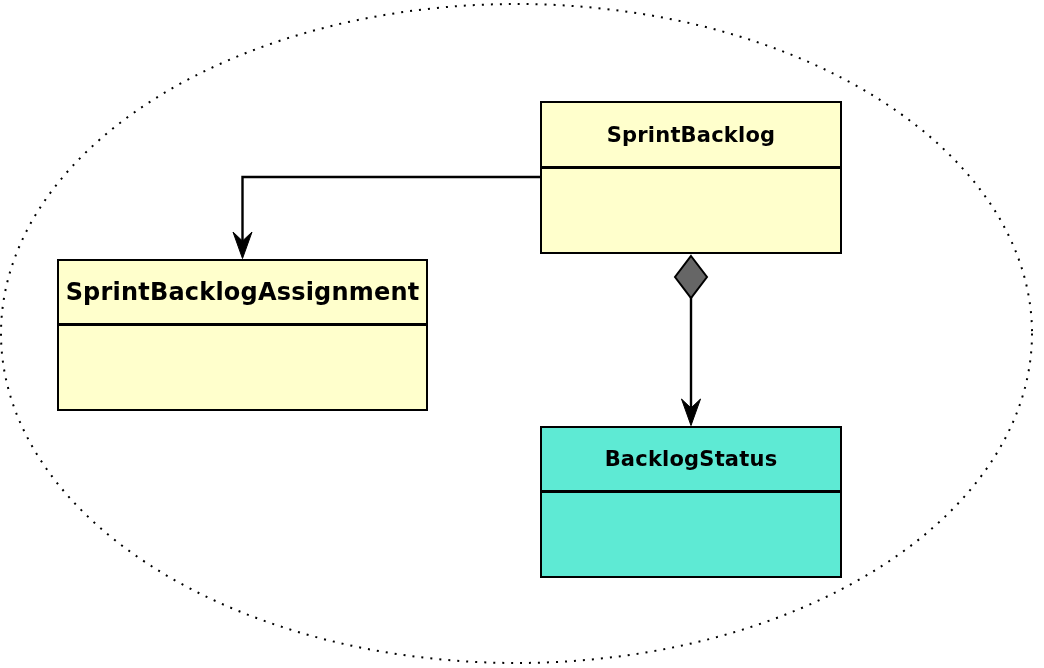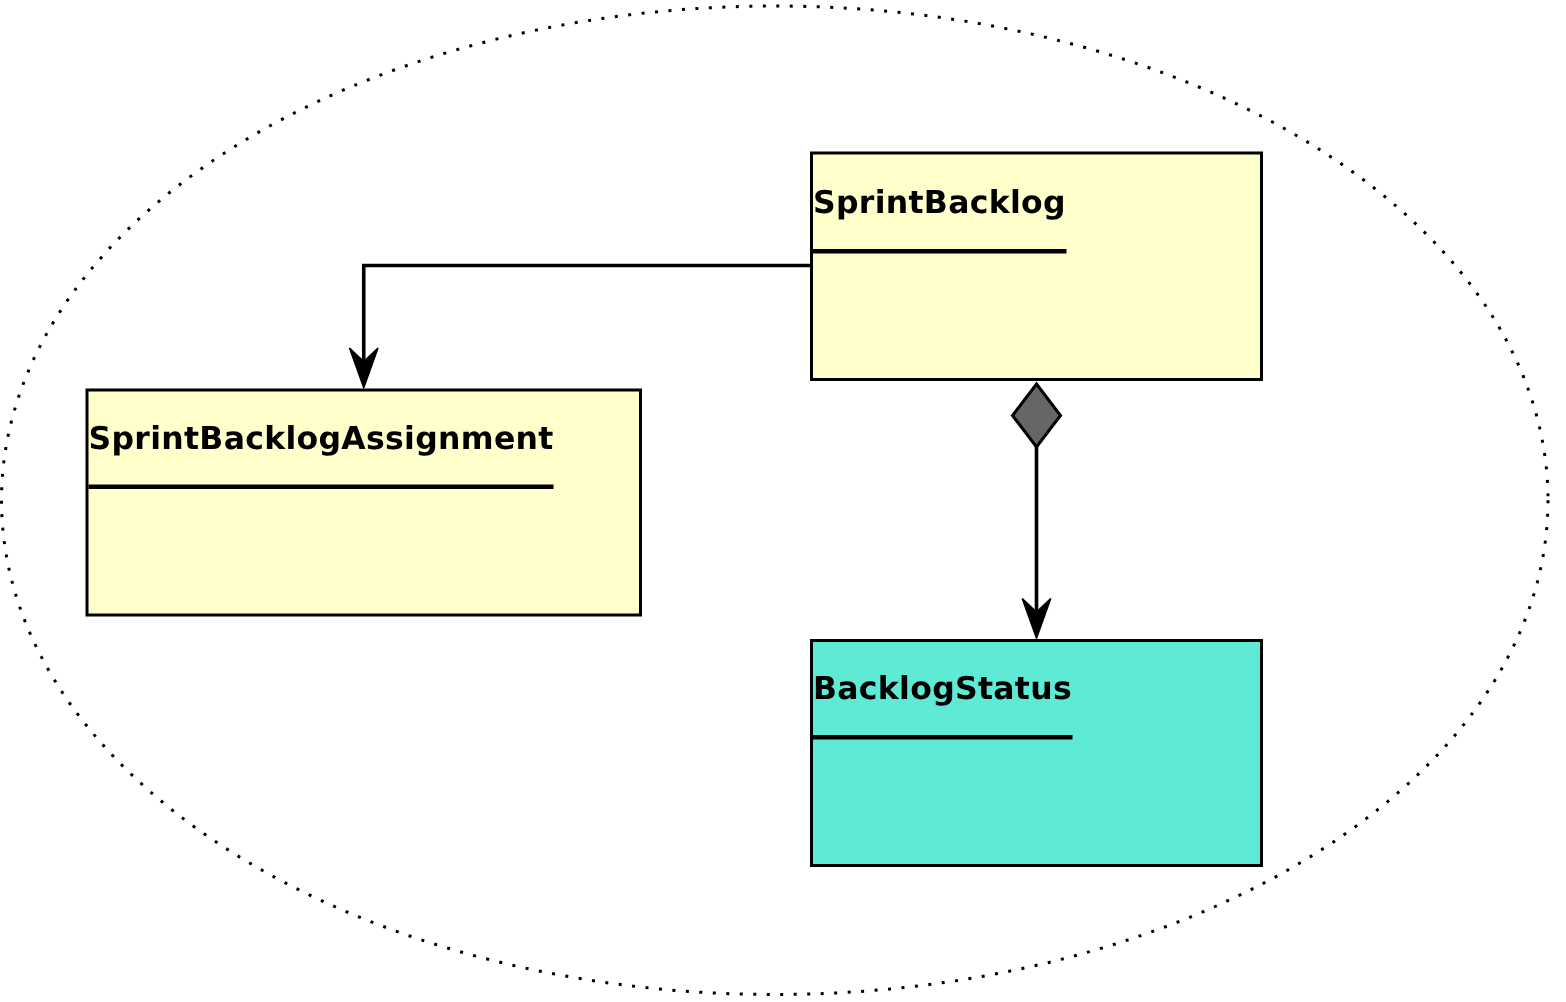--- a/index.html
+++ b/index.html
@@ -24,20 +24,21 @@
     top: 0;
     width: 1044px;
     height: 668px;
     pointer-events: none;
   }
   .uml-class {
     position: absolute;
     box-sizing: border-box;
     border: 2px solid #000000;
     display: flex;
+    flex-direction: column;
   }
   .uml-header {
     box-sizing: border-box;
     display: flex;
     align-items: center;
     justify-content: center;
     border-bottom: 3px solid #000000;
     font-weight: bold;
     color: #000000;
     letter-spacing: 0.2px;
@@ -59,21 +60,21 @@
   }
   .cls-sprint-backlog-assignment {
     left: 57px;
     top: 259px;
     width: 371px;
     height: 152px;
     background: #ffffcc;
   }
   .cls-sprint-backlog-assignment .uml-header {
     height: 65px;
-    font-size: 21px;
+    font-size: 24px;
   }
   .cls-backlog-status {
     left: 540px;
     top: 426px;
     width: 302px;
     height: 152px;
     background: #5eead4;
   }
   .cls-backlog-status .uml-header {
     height: 65px;

